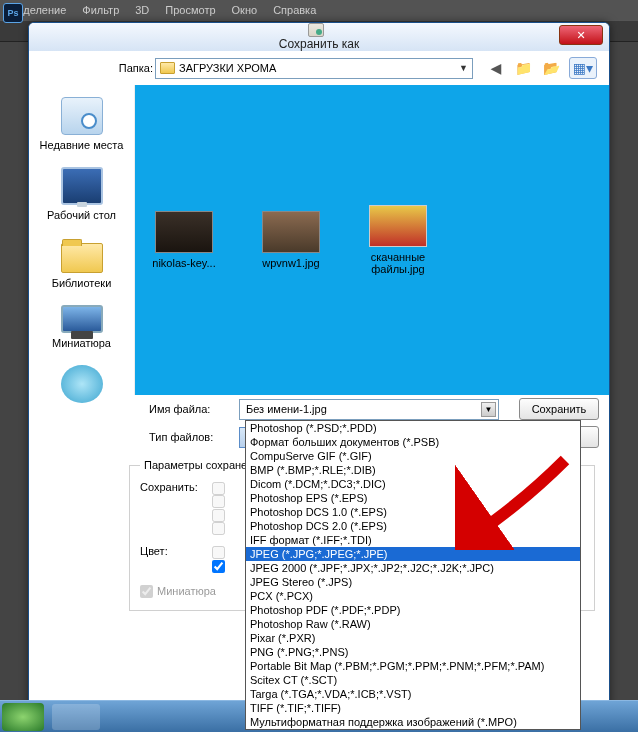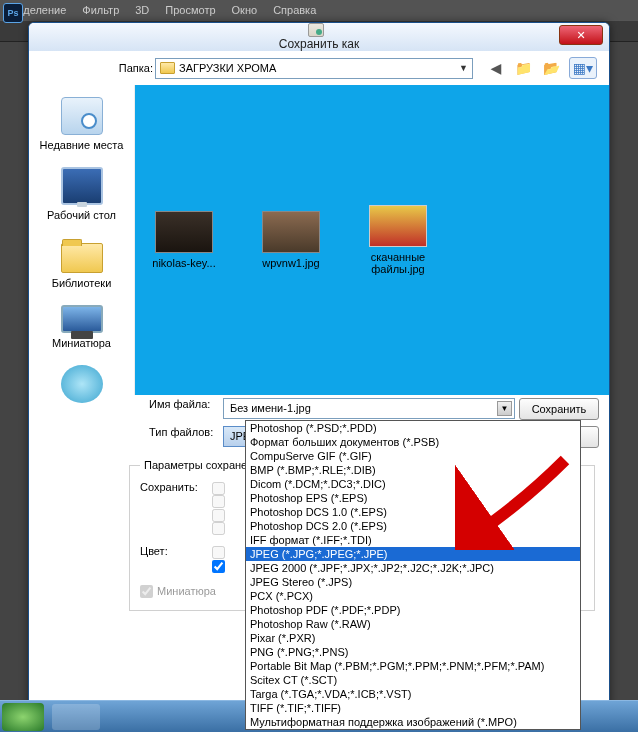--- a/index.html
+++ b/index.html
@@ -42,21 +42,21 @@
   .sicon.computer::after { content: ""; position: absolute; left: 8px; right: 8px; bottom: -8px; height: 8px; background: #444; border-radius: 1px; }
   .sicon.network { background: radial-gradient(#aee5f7,#3ba5d0); border-radius: 50%; }
 
   .file-pane { flex: 1; background: #0ea5e9; display: flex; align-items: center; padding: 8px; gap: 25px; border-left: 1px solid #eee; }
   .file-item { width: 82px; text-align: center; font-size: 11px; }
   .thumb { width: 58px; height: 42px; margin: 0 auto 4px; border: 1px solid #888; background: #222; display:flex; align-items:center; justify-content:center; color:#eee; font-size:7px; }
   .thumb.c1 { background: linear-gradient(#3a3028,#1a140f); }
   .thumb.c2 { background: linear-gradient(#8a6a50,#4a3a2a); }
   .thumb.c3 { background: linear-gradient(#e8c848,#c03028); border:1px solid #ccc; }
 
-  .field-row { display: flex; align-items: flex-start; padding: 3px 10px 3px 120px; gap: 4px; font-size: 11px; }
+  .field-row { display: flex; align-items: center; padding: 3px 10px 3px 120px; gap: 20px; font-size: 11px; }
   .field-row .flbl { width: 70px; }
   .combo { flex: 1; height: 21px; border: 1px solid #7b9ebd; background: #fff; font-size: 11px; padding: 3px 18px 3px 6px; position: relative; }
   .combo .caret2 { position: absolute; right: 2px; top: 2px; width: 15px; height: 15px; background: linear-gradient(#f0f0f0,#ccc); border: 1px solid #999; text-align: center; line-height: 13px; font-size: 8px; }
   .combo.active { background: linear-gradient(#d8e8f8,#b8d0ec); border-color: #5a8cc8; }
   .action-btn { width: 80px; height: 22px; border: 1px solid #8a8a8a; border-radius: 3px; background: linear-gradient(#fdfdfd,#e4e4e4); font-size: 11px; text-align: center; line-height: 20px; }
 
   .options { padding: 8px 14px 6px 100px; font-size: 11px; position: relative; }
   .options fieldset { border: 1px solid #d0d0d0; padding: 8px 10px 10px; position: relative; }
   .options legend { font-size: 11px; padding: 0 4px; }
   .opt-row { display: flex; align-items: flex-start; padding: 2px 0; }

